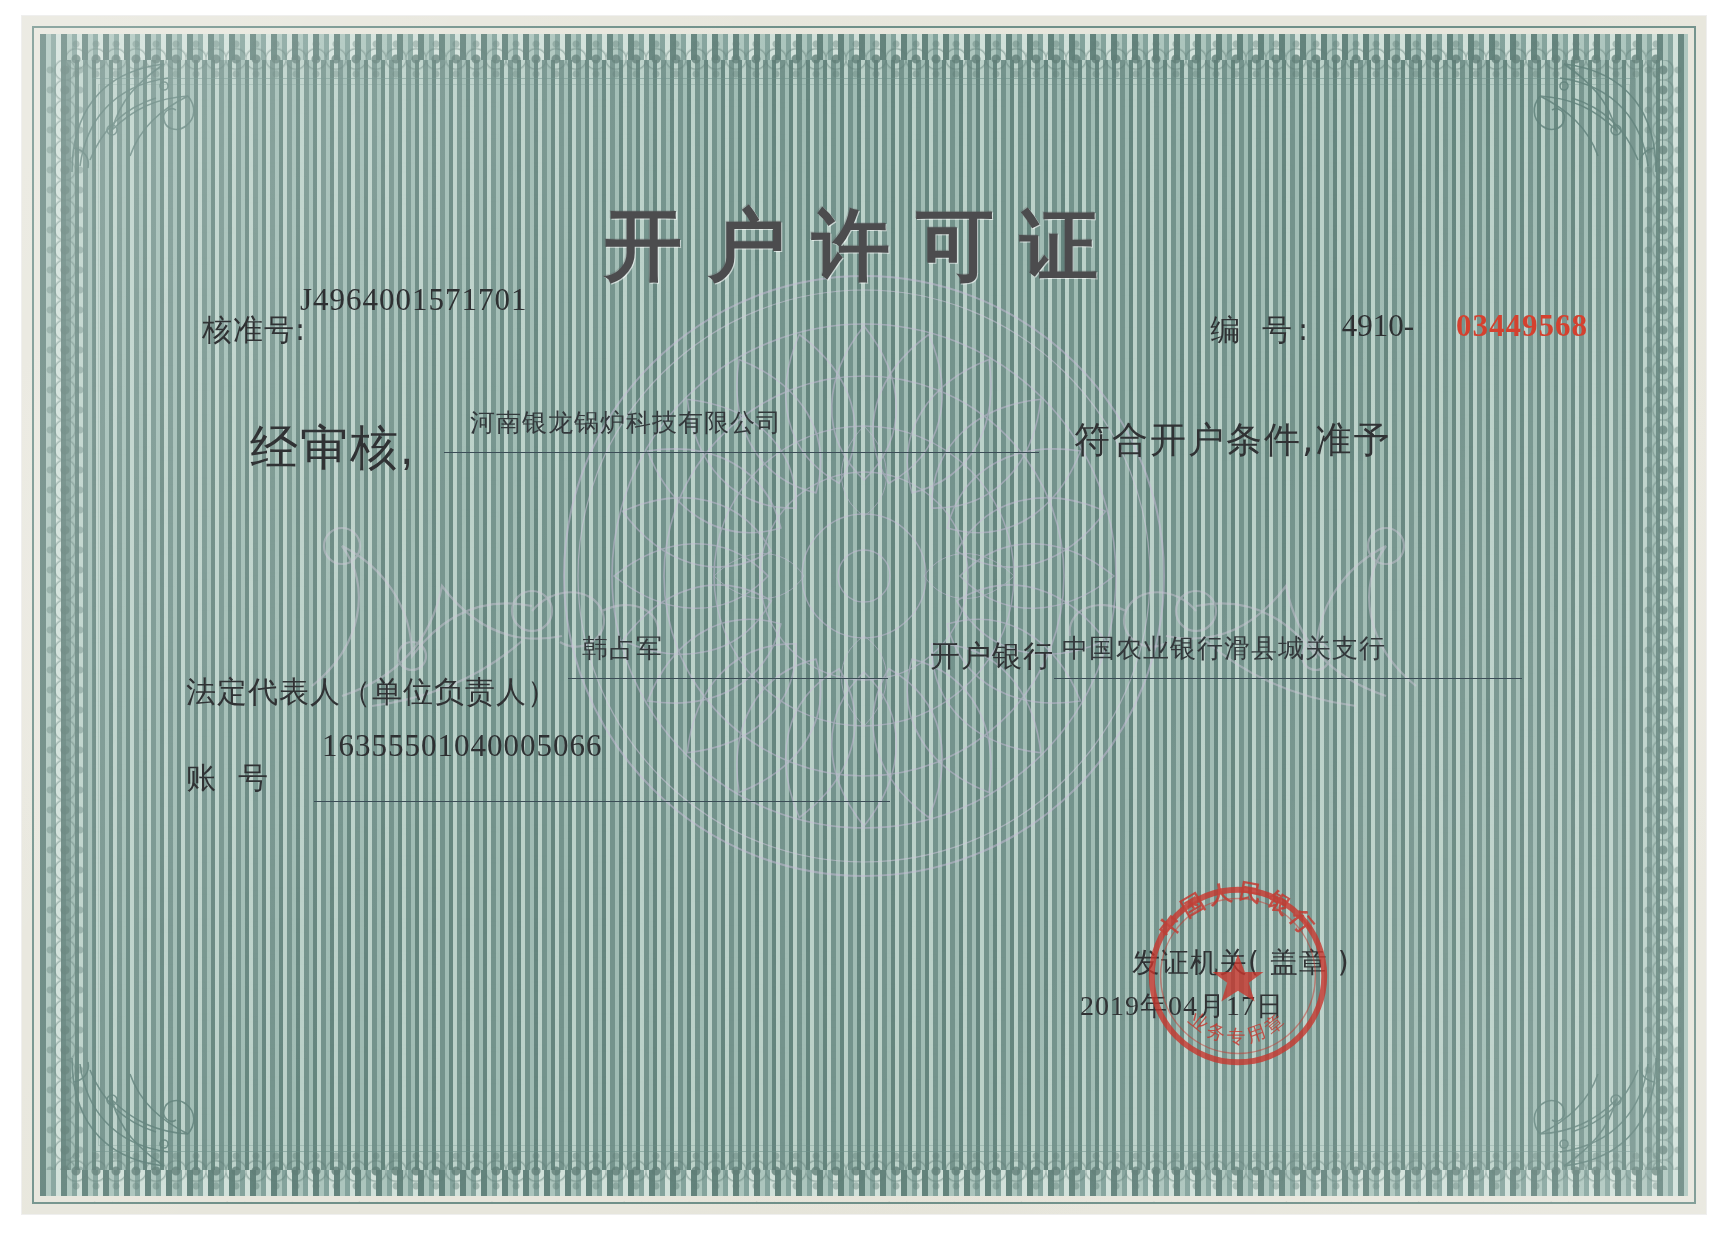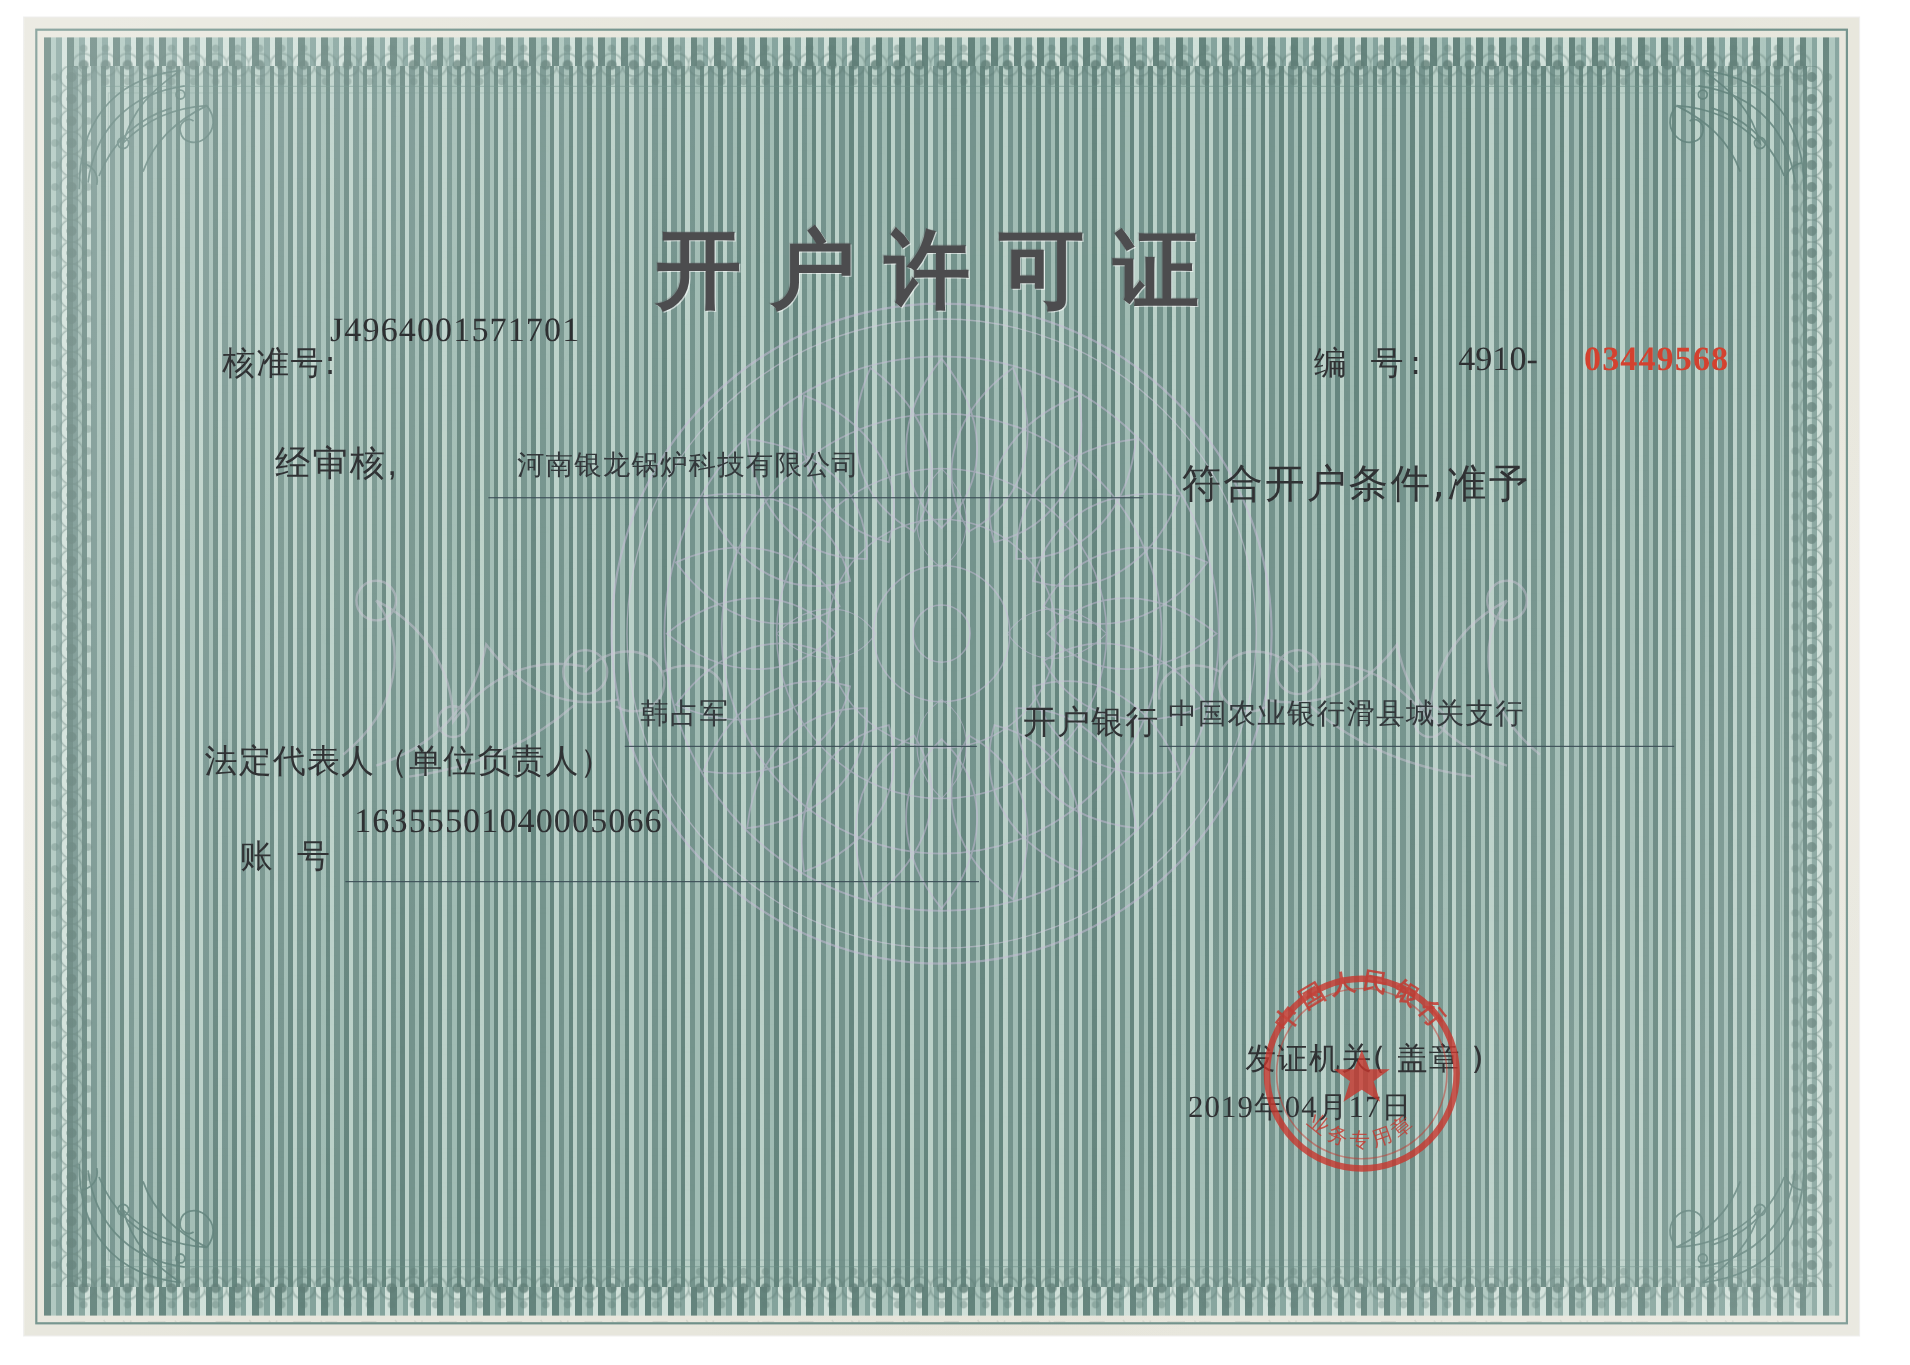--- a/index.html
+++ b/index.html
@@ -26,20 +26,21 @@
   .certificate {
     position: absolute;
     left: 22px;
     top: 16px;
     width: 1668px;
     height: 1198px;
     background:
       radial-gradient(ellipse 55% 50% at 50% 50%, #f6f2ee 0%, #f3f0ea 45%, #eceae2 75%, #e7e6dc 100%);
     overflow: hidden;
     box-shadow: 0 0 0 1px rgba(150,150,140,0.15);
+    padding-left: 16px;
   }
 
   
   .paper-tone {
     position: absolute;
     inset: 0;
     background:
       radial-gradient(ellipse 22% 20% at 20% 38%, rgba(214,196,160,0.35), rgba(214,196,160,0) 70%),
       radial-gradient(ellipse 18% 16% at 77% 34%, rgba(218,198,160,0.30), rgba(218,198,160,0) 70%),
       radial-gradient(ellipse 25% 18% at 28% 70%, rgba(206,192,158,0.22), rgba(206,192,158,0) 70%),
@@ -245,23 +246,23 @@
     font-family: "Liberation Serif", serif;
     font-size: 31px;
     letter-spacing: 1px;
     color: #d4412f;
     font-weight: 600;
   }
 
   .body-line1-left {
     position: absolute;
     left: 228px;
-    top: 384px;
+    top: 400px;
     font-family: Liberation Sans, sans-serif;
-    font-size: 32px;
+    font-size: 48px;
     letter-spacing: 2px;
     color: #303234;
   }
   .company-name {
     position: absolute;
     left: 448px;
     top: 390px;
     font-family: "DejaVu Sans", sans-serif;
     font-size: 25px;
     letter-spacing: 1px;
@@ -347,21 +348,20 @@
   }
 
   .account-label {
     position: absolute;
     left: 164px;
     top: 742px;
     font-family: "DejaVu Sans", sans-serif;
     font-size: 30px;
     letter-spacing: 22px;
     color: #303234;
-    margin-left: 32px;
   }
   .account-value {
     position: absolute;
     left: 300px;
     top: 712px;
     font-family: "Liberation Serif", serif;
     font-size: 31px;
     letter-spacing: 1px;
     color: #2e3032;
   }

